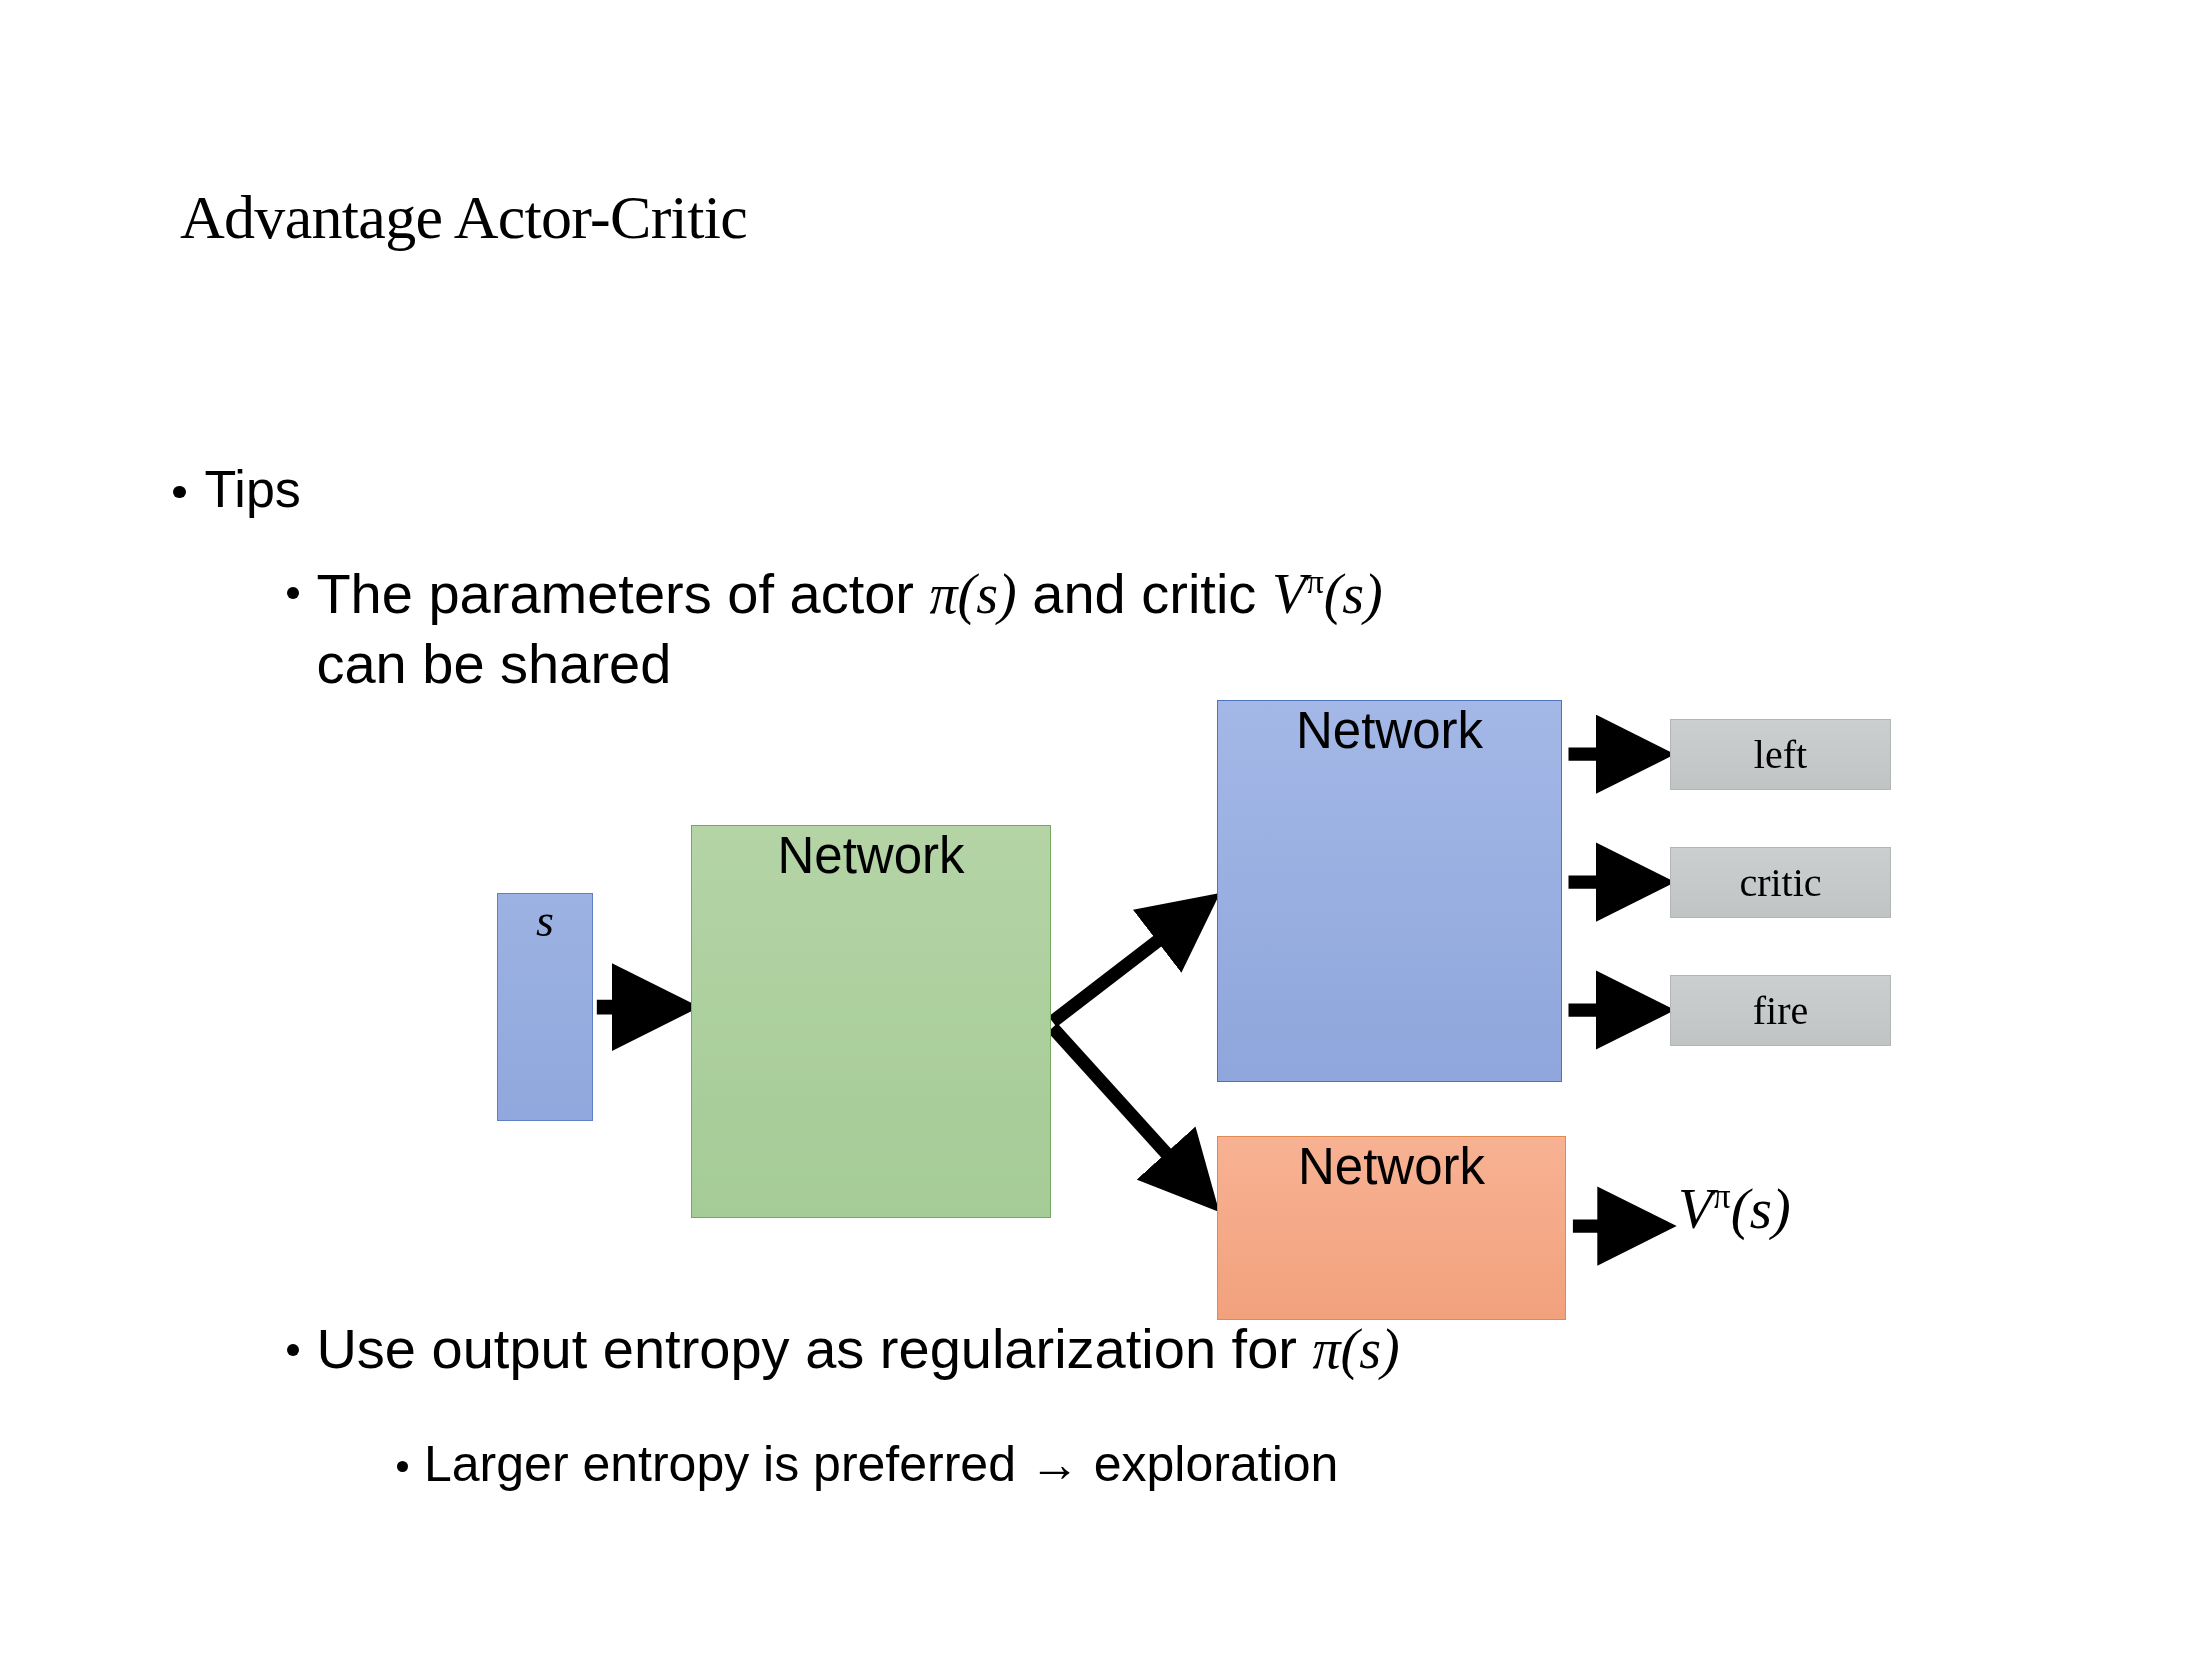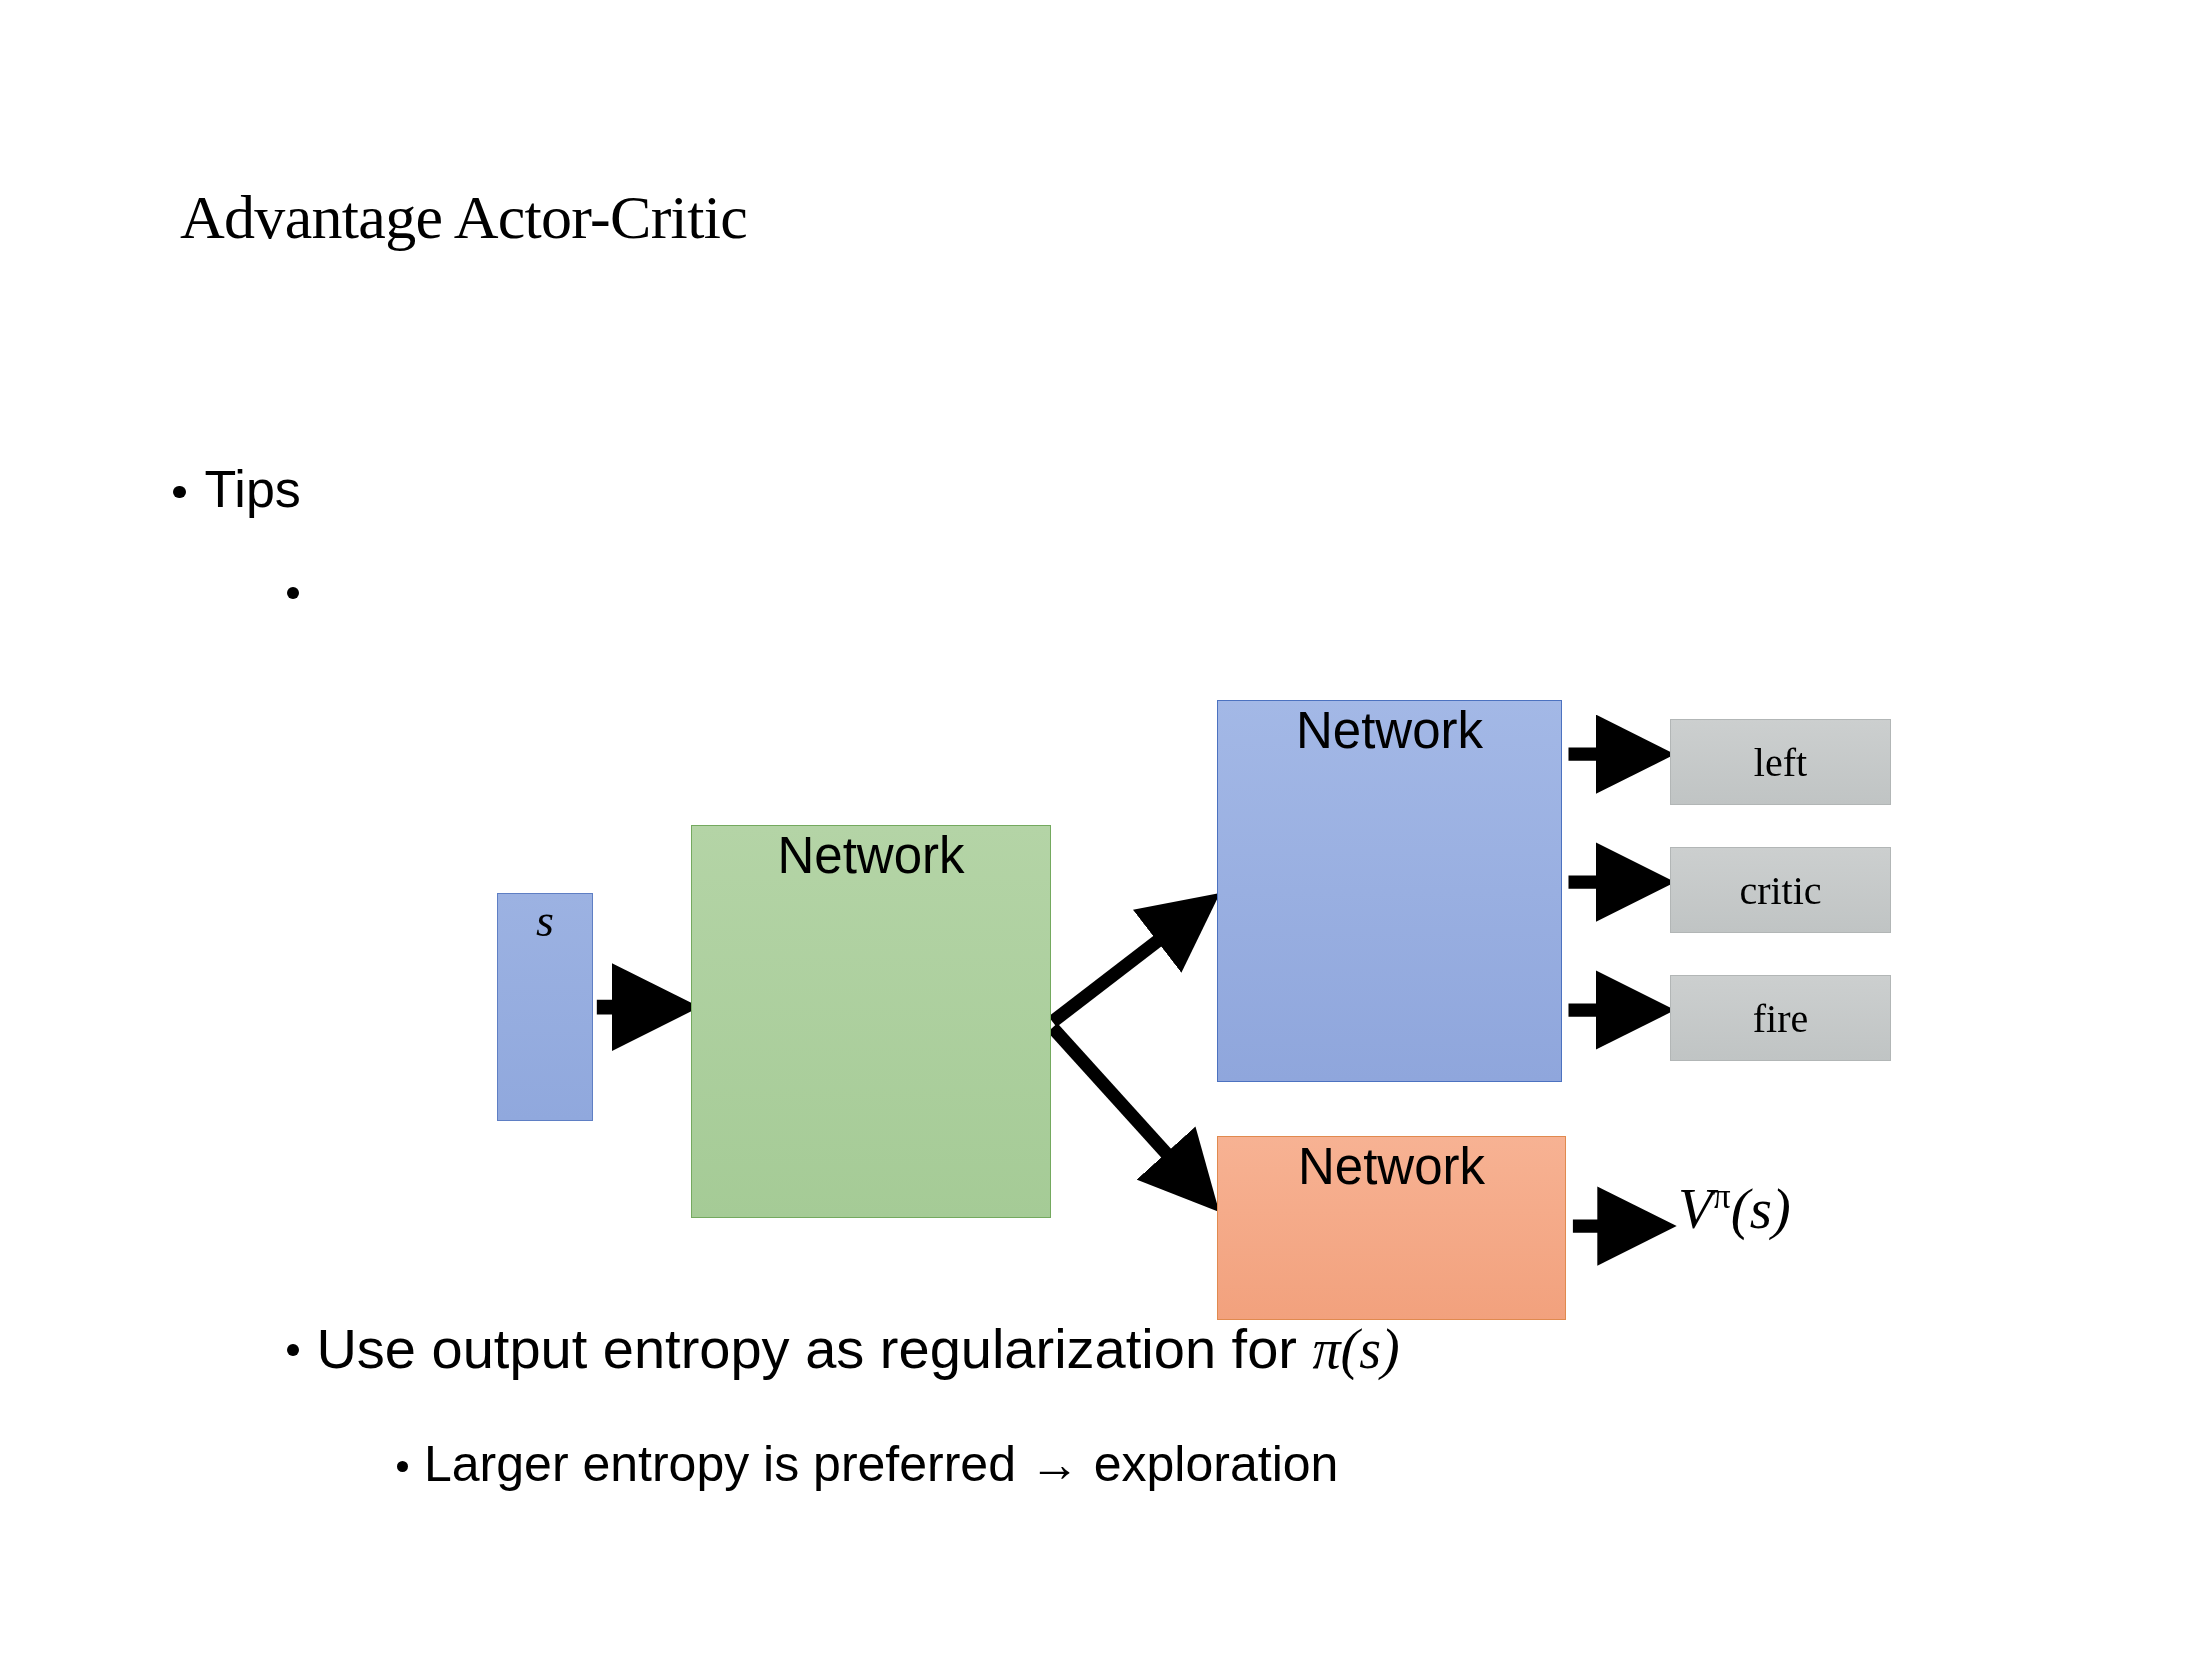--- a/index.html
+++ b/index.html
@@ -150,21 +150,21 @@
     position: absolute;
     box-sizing: border-box;
     display: flex;
     align-items: center;
     justify-content: center;
     background: linear-gradient(to bottom, #cccfcf, #c0c4c4);
     border: 1.5px solid #b2b6b6;
     font-family: "Liberation Serif", serif;
     font-size: 40px;
     width: 221px;
-    height: 86px;
+    height: 71px;
     left: 1670px;
   }
   #out-left  { top: 719px; }
   #out-right { top: 847px; }
   #out-fire  { top: 975px; }
 
   #vpi-label {
     position: absolute;
     left: 1670px;
     top: 1176px;
@@ -183,20 +183,23 @@
 
 <div id="slide-title">Advantage Actor-Critic</div>
 
 <div class="bullet-row" id="bullet-tips">
   <span class="bullet-dot"></span>
   <span class="bullet-text">Tips</span>
 </div>
 
 <div class="bullet-row" id="bullet-params">
   <span class="bullet-dot"></span>
+  <span class="bullet-text">
+    <span>The parameters of actor </span><span class="math">π(s)</span><span>  and critic </span><span class="math"><span>V</span><span class="sup-pi">π</span><span>(s)</span></span><br><span>can be shared</span>
+  </span>
 </div>
 
 <div id="diagram">
 
   <svg id="arrows" viewBox="0 0 3000 2250" xmlns="http://www.w3.org/2000/svg">
     <defs>
       <marker id="ah" markerWidth="6" markerHeight="6" refX="4.6" refY="3" orient="auto" markerUnits="strokeWidth">
         <path d="M0,0 L6,3 L0,6 z" fill="#000000"></path>
       </marker>
     </defs>

